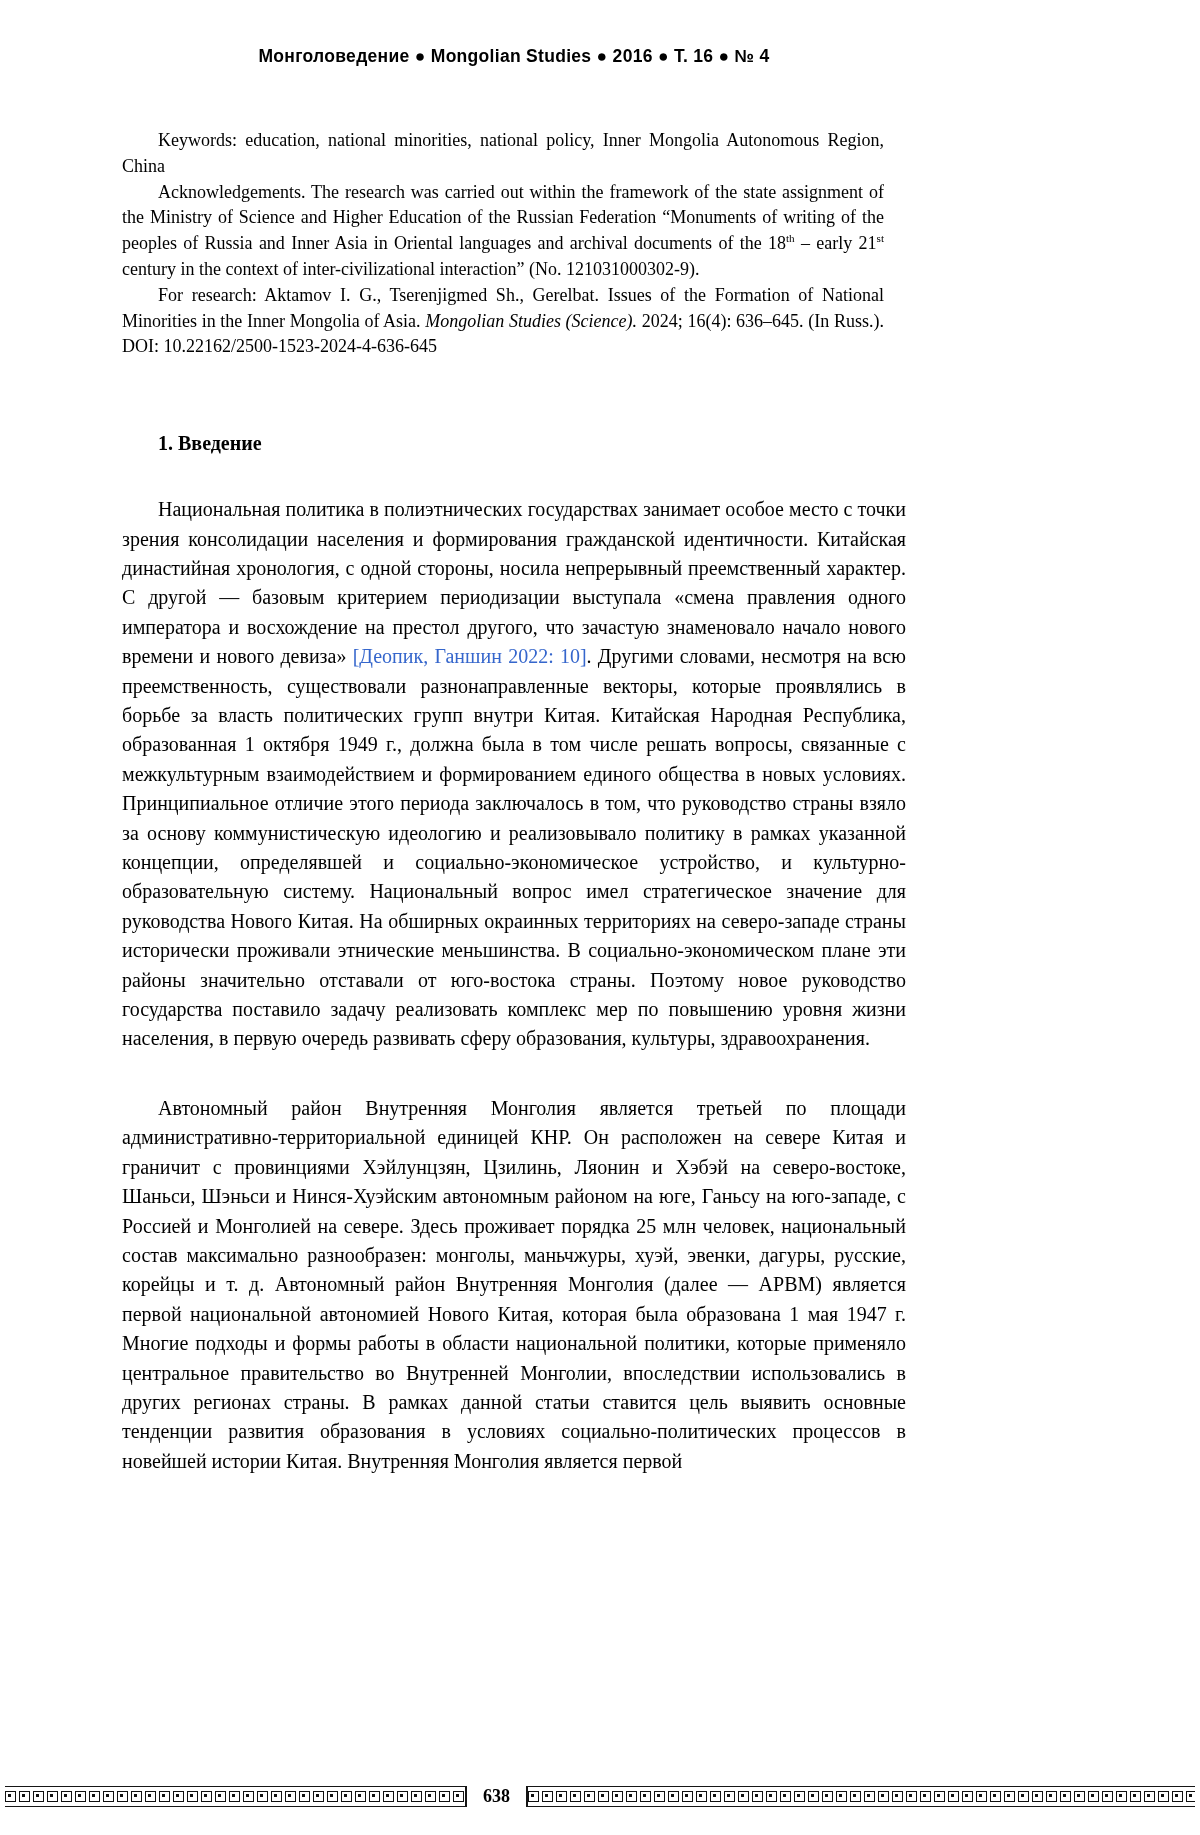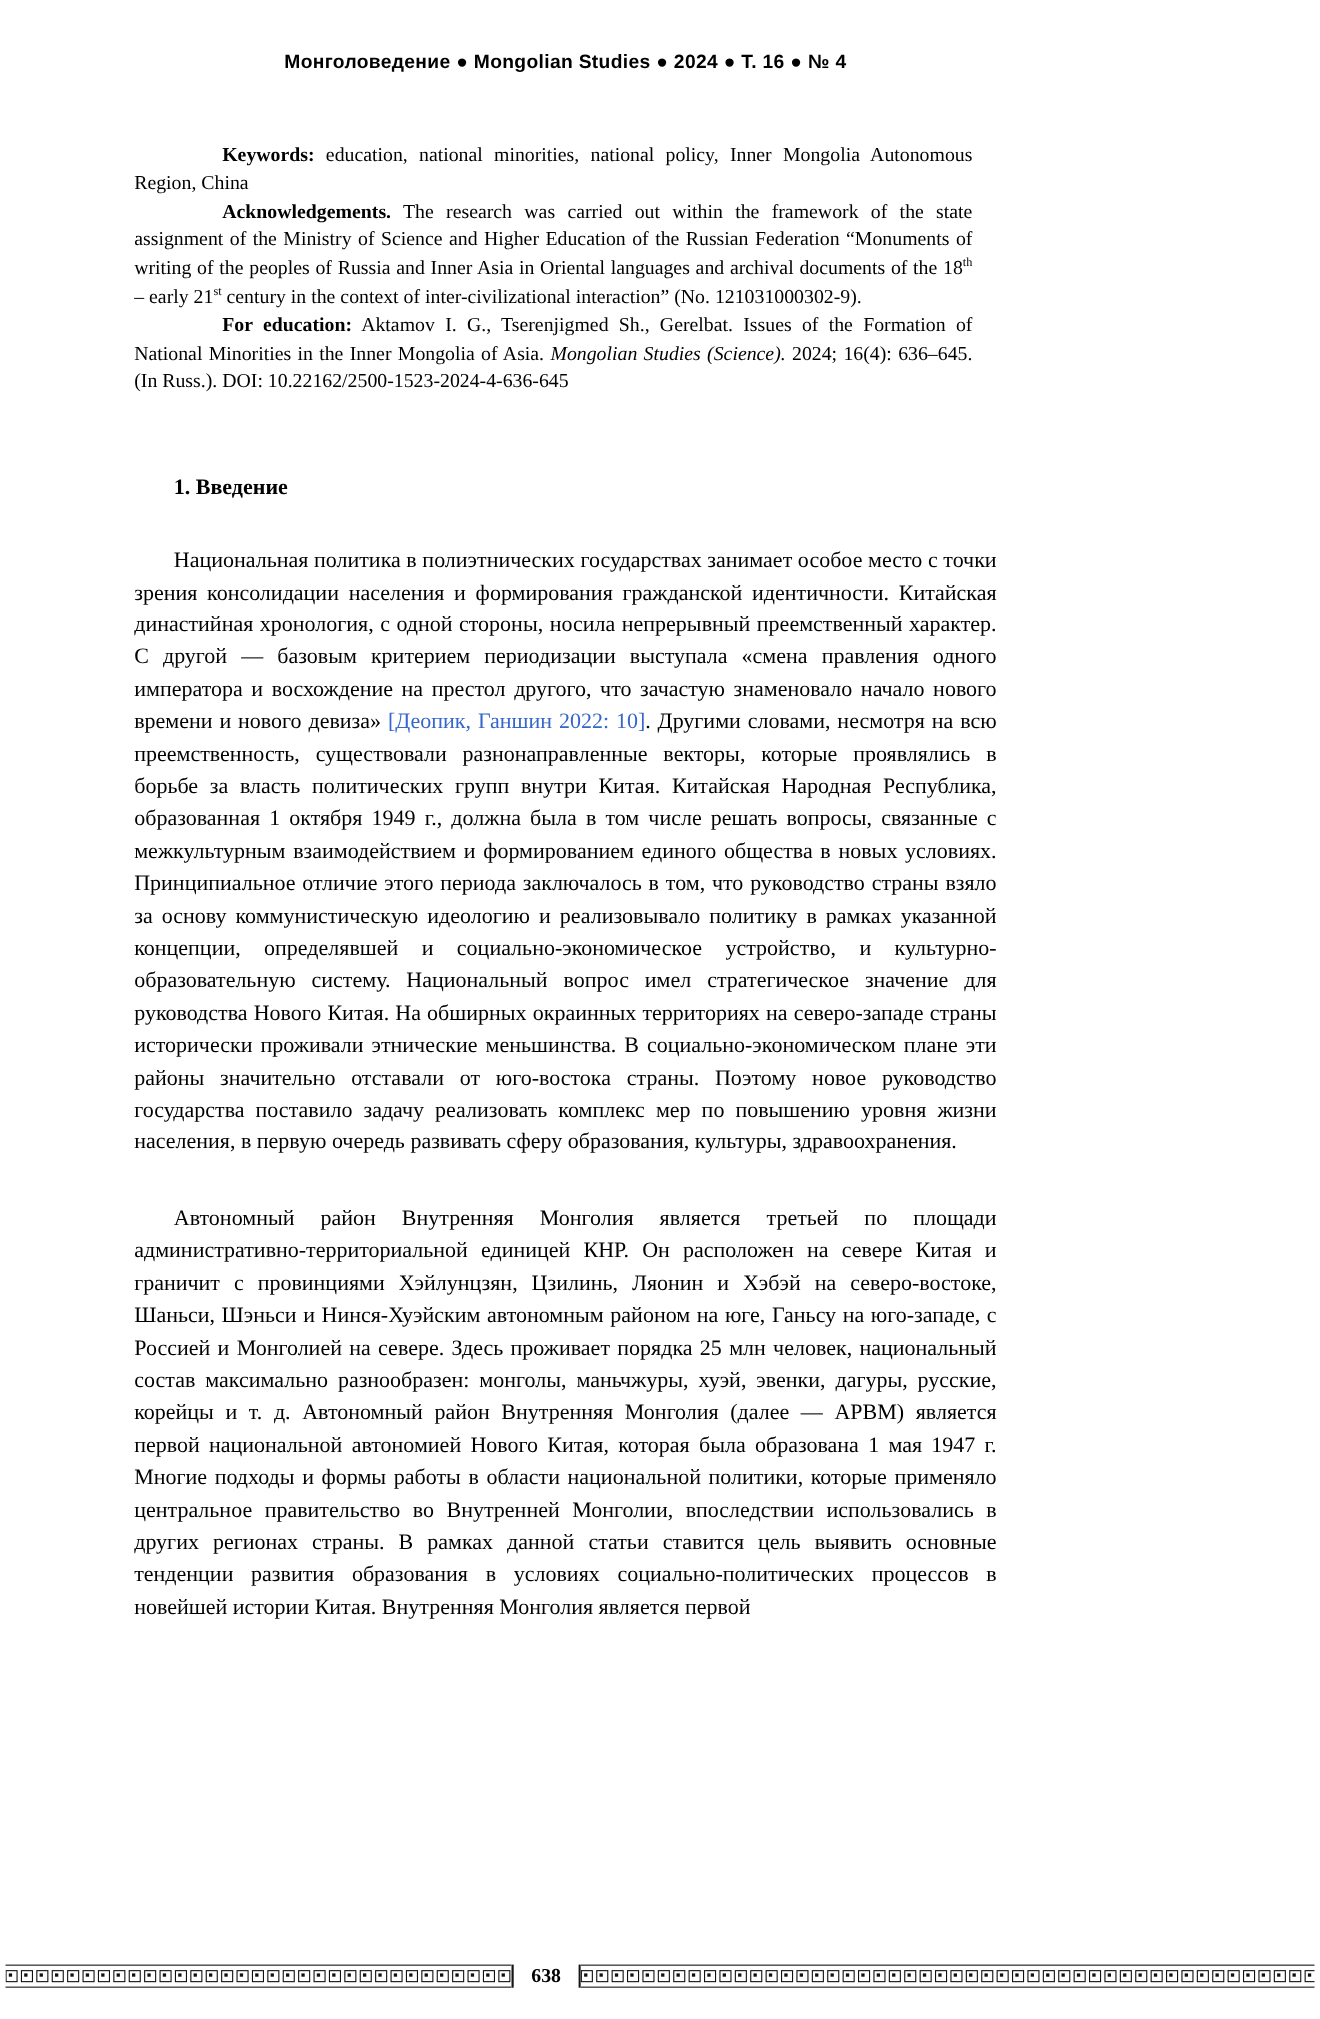--- a/index.html
+++ b/index.html
@@ -33,21 +33,21 @@
   }
   p { margin: 0; }
   .meta {
     width: 762px;
     font-size: 18px;
     line-height: 25.8px;
     text-align: justify;
     text-indent: 36px;
     color: #000000;
   }
-  .meta b { font-weight: bold; margin-left: 44px; }
+  .meta b { font-weight: normal; }
   sup { font-size: 0.62em; line-height: 0; }
   .section-heading {
     margin: 72px 0 7px 0;
     font-size: 20px;
     font-weight: bold;
     text-indent: 36px;
     font-family: "Liberation Serif", serif;
     color: #000000;
   }
   .body-par {
@@ -112,29 +112,29 @@
     font-size: 18px;
     background: #ffffff;
     color: #000000;
   }
 </style>
 </head>
 <body>
 
 <div class="page">
 
-  <div class="running-head">Монголоведение ● Mongolian Studies ● 2024 ● Т. 16 ● № 4</div>
+  <div class="running-head">Монголоведение ● Mongolian Studies ● 2016 ● Т. 16 ● № 4</div>
 
   <div class="content">
 
     <p class="meta"><b>Keywords:</b><span> education, national minorities, national policy, Inner Mongolia Autonomous Region, China</span></p>
 
     <p class="meta"><b>Acknowledgements.</b><span> The research was carried out within the framework of the state assignment of the Ministry of Science and Higher Education of the Russian Federation “Monuments of writing of the peoples of Russia and Inner Asia in Oriental languages and archival documents of the 18</span><sup>th</sup><span> – early 21</span><sup>st</sup><span> century in the context of inter-civilizational interaction” (No. 121031000302-9).</span></p>
 
-    <p class="meta"><b>For education:</b><span> Aktamov I. G., Tserenjigmed Sh., Gerelbat. Issues of the Formation of National Minorities in the Inner Mongolia of Asia. </span><i>Mongolian Studies (Science).</i><span> 2024; 16(4): 636–645. (In Russ.). DOI: 10.22162/2500-1523-2024-4-636-645</span></p>
+    <p class="meta"><b>For research:</b><span> Aktamov I. G., Tserenjigmed Sh., Gerelbat. Issues of the Formation of National Minorities in the Inner Mongolia of Asia. </span><i>Mongolian Studies (Science).</i><span> 2024; 16(4): 636–645. (In Russ.). DOI: 10.22162/2500-1523-2024-4-636-645</span></p>
 
     <h2 class="section-heading">1. Введение</h2>
 
     <p class="body-par"><span>Национальная политика в полиэтнических государствах занимает особое место с точки зрения консолидации населения и формирования гражданской идентичности. Китайская династийная хронология, с одной стороны, носила непрерывный преемственный характер. С другой — базовым критерием периодизации выступала «смена правления одного императора и восхождение на престол другого, что зачастую знаменовало начало нового времени и нового девиза» </span><a class="cite-link" style="color: rgb(53, 102, 204);">[Деопик, Ганшин 2022: 10]</a><span>. Другими словами, несмотря на всю преемственность, существовали разнонаправленные векторы, которые проявлялись в борьбе за власть политических групп внутри Китая. Китайская Народная Республика, образованная 1 октября 1949 г., должна была в том числе решать вопросы, связанные с межкультурным взаимодействием и формированием единого общества в новых условиях. Принципиальное отличие этого периода заключалось в том, что руководство страны взяло за основу коммунистическую идеологию и реализовывало политику в рамках указанной концепции, определявшей и социально-экономическое устройство, и культурно-образовательную систему. Национальный вопрос имел стратегическое значение для руководства Нового Китая. На обширных окраинных территориях на северо-западе страны исторически проживали этнические меньшинства. В социально-экономическом плане эти районы значительно отставали от юго-востока страны. Поэтому новое руководство государства поставило задачу реализовать комплекс мер по повышению уровня жизни населения, в первую очередь развивать сферу образования, культуры, здравоохранения.</span></p>
 
     <p class="body-par">Автономный район Внутренняя Монголия является третьей по площади административно-территориальной единицей КНР. Он расположен на севере Китая и граничит с провинциями Хэйлунцзян, Цзилинь, Ляонин и Хэбэй на северо-востоке, Шаньси, Шэньси и Нинся-Хуэйским автономным районом на юге, Ганьсу на юго-западе, с Россией и Монголией на севере. Здесь проживает порядка 25 млн человек, национальный состав максимально разнообразен: монголы, маньчжуры, хуэй, эвенки, дагуры, русские, корейцы и т. д. Автономный район Внутренняя Монголия (далее — АРВМ) является первой национальной автономией Нового Китая, которая была образована 1 мая 1947 г. Многие подходы и формы работы в области национальной политики, которые применяло центральное правительство во Внутренней Монголии, впоследствии использовались в других регионах страны. В рамках данной статьи ставится цель выявить основные тенденции развития образования в условиях социально-политических процессов в новейшей истории Китая. Внутренняя Монголия является первой</p>
 
   </div>
 
   <div class="footer-row">

